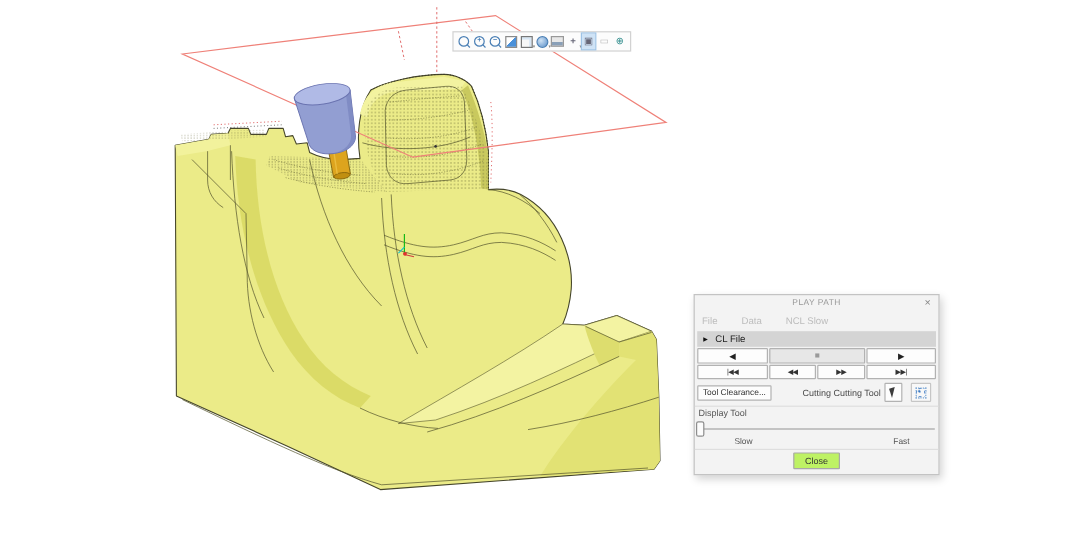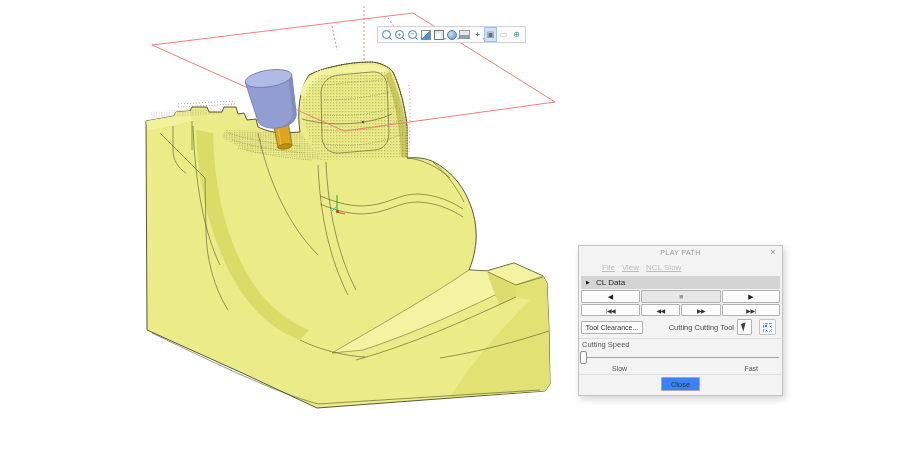--- a/index.html
+++ b/index.html
@@ -37,22 +37,22 @@
        transform:rotate(-18deg);margin-top:-1px;}
 
   
   .dlg{position:absolute;left:578px;top:245px;width:203px;height:149px;background:#f3f3f3;
        border:1px solid #c3c3c3;box-shadow:2px 3px 7px rgba(0,0,0,.18);z-index:6;font-size:8px;color:#444;}
   .dlg *{box-sizing:border-box;}
   .dlg-title{position:absolute;left:0;top:0;width:100%;height:14px;text-align:center;
        font-size:7px;letter-spacing:.4px;color:#979797;line-height:14px;}
   .dlg-close{position:absolute;right:4px;top:0;width:10px;height:13px;line-height:13px;
        font-size:9px;color:#8a8a8a;text-align:center;cursor:default;}
-  .dlg-menu{position:absolute;left:23px;top:15px;height:13px;display:flex;gap:7px;
-       color:#bcbcbc;font-size:8px;line-height:13px;text-decoration:underline;}
+  .dlg-menu{position:absolute;left:6px;top:15px;height:13px;display:flex;gap:20px;
+       color:#bcbcbc;font-size:8px;line-height:13px;}
   .clbar{position:absolute;left:2px;top:30px;width:199px;height:13px;background:#d4d4d4;
        line-height:13px;color:#222;padding-left:5px;}
   .clbar .arr{font-size:5px;margin-right:4px;vertical-align:1px;color:#111;}
   .btn{position:absolute;background:#fdfdfd;border:1px solid #b2b2b2;border-radius:1px;
        display:flex;align-items:center;justify-content:center;color:#222;}
   .btn.dis{background:#e7e7e7;color:#9a9a9a;}
   .tr1{top:44px;height:13px;font-size:7px;}
   .tr2{top:58px;height:12px;font-size:6px;letter-spacing:-.5px;color:#333;}
   .b-back{left:2px;width:59px;} .b-stop{left:62px;width:80px;} .b-play{left:143px;width:58px;}
   .b-tostart{left:2px;width:59px;} .b-sback{left:62px;width:39px;}
@@ -63,21 +63,21 @@
   .b-cursor{right:30px;top:73px;width:15px;height:16px;}
   .b-sel{right:6px;top:73px;width:17px;height:16px;border-color:#c6c6c6;background:#f8f8f8;}
   .hr{position:absolute;left:0;width:100%;height:0;border-top:1px solid #dedede;}
   .lbl-speed{position:absolute;left:3px;top:94px;font-size:7.5px;color:#555;}
   .slider-track{position:absolute;left:7px;right:3px;top:111px;height:0;border-top:1px solid #a5a5a5;}
   .slider-thumb{position:absolute;left:1px;top:105px;width:7px;height:13px;background:#fcfcfc;
        border:1px solid #8d8d8d;border-radius:2px;}
   .lbl-slow{position:absolute;left:33px;top:119px;font-size:7px;color:#555;}
   .lbl-fast{position:absolute;right:24px;top:119px;font-size:7px;color:#555;}
   .b-close{left:82px;top:131px;width:39px;height:14px;font-size:7.5px;color:#333;
-       position:absolute;background:#3b82f6;border:1px solid #a8a8a8;border-radius:1px;
+       position:absolute;background:#bef264;border:1px solid #a8a8a8;border-radius:1px;
        display:flex;align-items:center;justify-content:center;}
 </style>
 </head>
 <body>
 
 <div id="stage">
 
   <svg width="900" height="450" viewBox="0 0 900 450">
     <defs>
       <pattern id="stip" width="3" height="3" patternUnits="userSpaceOnUse">
@@ -234,27 +234,27 @@
     <span class="tbi" style="color:#b9b9b9;">▭</span>
     <span class="tbi" style="color:#2e8b8b;">⊕</span>
   </div>
 
   <div class="dlg">
     <div class="dlg-title">PLAY PATH</div>
     <div class="dlg-close">×</div>
 
     <div class="dlg-menu">
       <span>File</span>
-      <span>View</span>
+      <span>Data</span>
       <span>NCL Slow</span>
     </div>
 
     <div class="clbar">
       <span class="arr">▶</span>
-      <span>CL Data</span>
+      <span>CL File</span>
     </div>
 
     <div class="btn tr1 b-back">◀</div>
     <div class="btn tr1 b-stop dis">■</div>
     <div class="btn tr1 b-play">▶</div>
 
     <div class="btn tr2 b-tostart">|◀◀</div>
     <div class="btn tr2 b-sback">◀◀</div>
     <div class="btn tr2 b-sfwd">▶▶</div>
     <div class="btn tr2 b-toend">▶▶|</div>
@@ -262,21 +262,21 @@
     <div class="btn b-clear">Tool Clearance...</div>
     <div class="pos-label">Cutting Cutting Tool</div>
     <div class="btn b-cursor">
       <span class="cursorglyph"></span>
     </div>
     <div class="btn b-sel">
       <span class="sel"></span>
     </div>
 
     <div class="hr" style="top:92px;"></div>
-    <div class="lbl-speed">Cutting Speed</div>
+    <div class="lbl-speed">Display Tool</div>
     <div class="slider-track"></div>
     <div class="slider-thumb"></div>
     <div class="lbl-slow">Slow</div>
     <div class="lbl-fast">Fast</div>
 
     <div class="hr" style="top:128px;"></div>
     <div class="b-close">Close</div>
   </div>
 </div>
 

